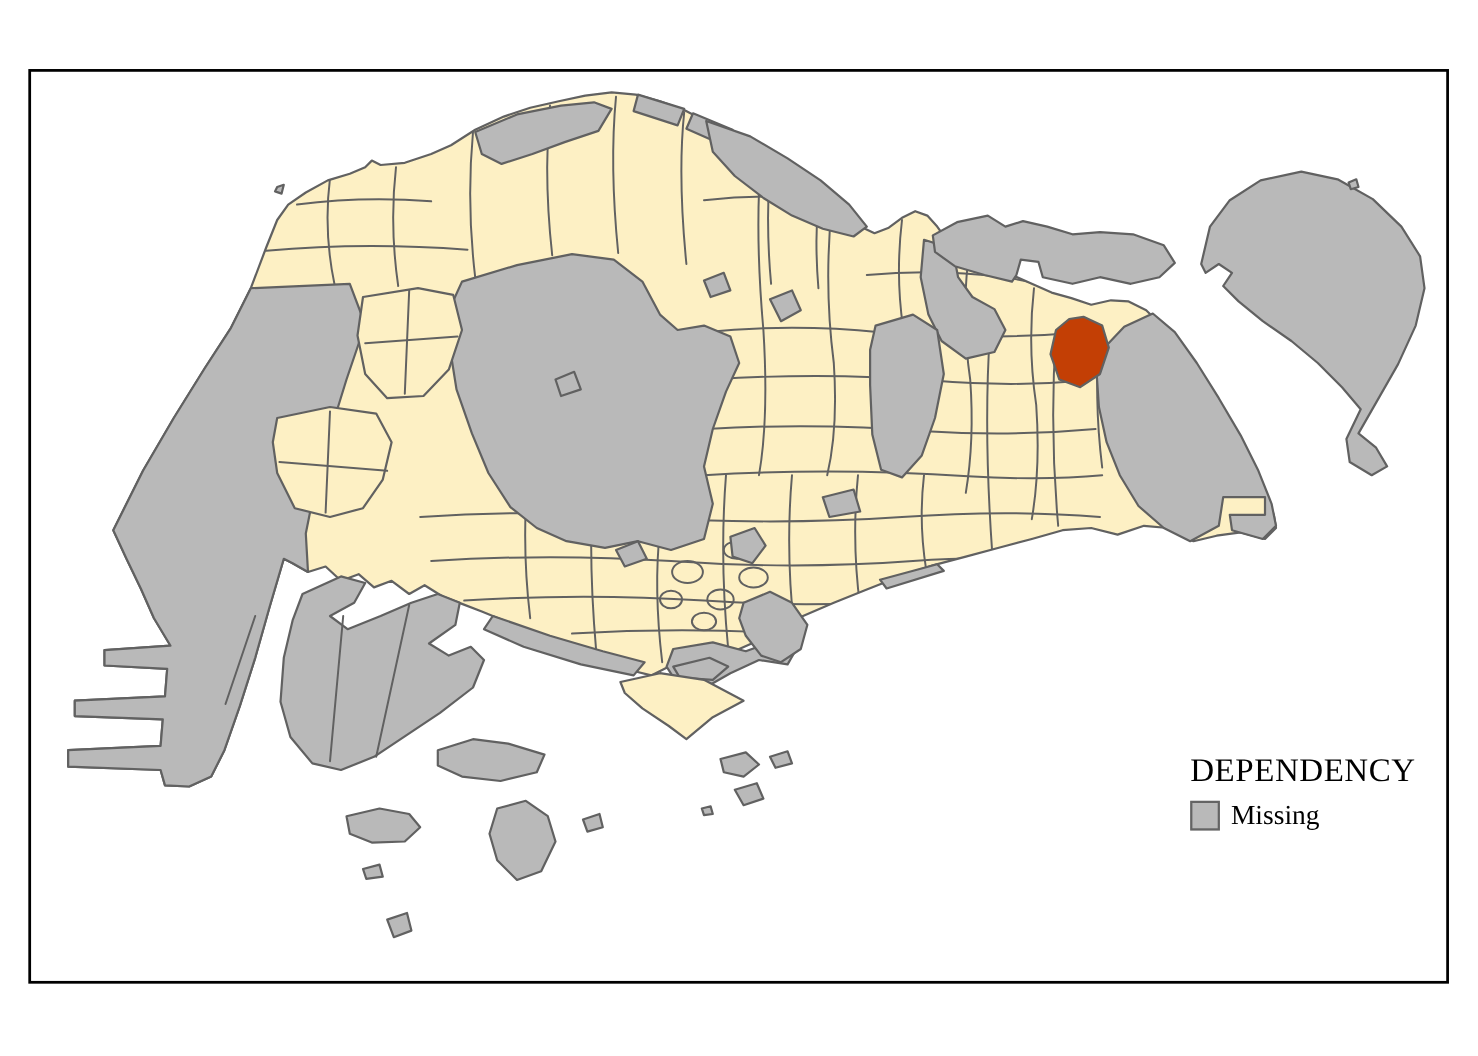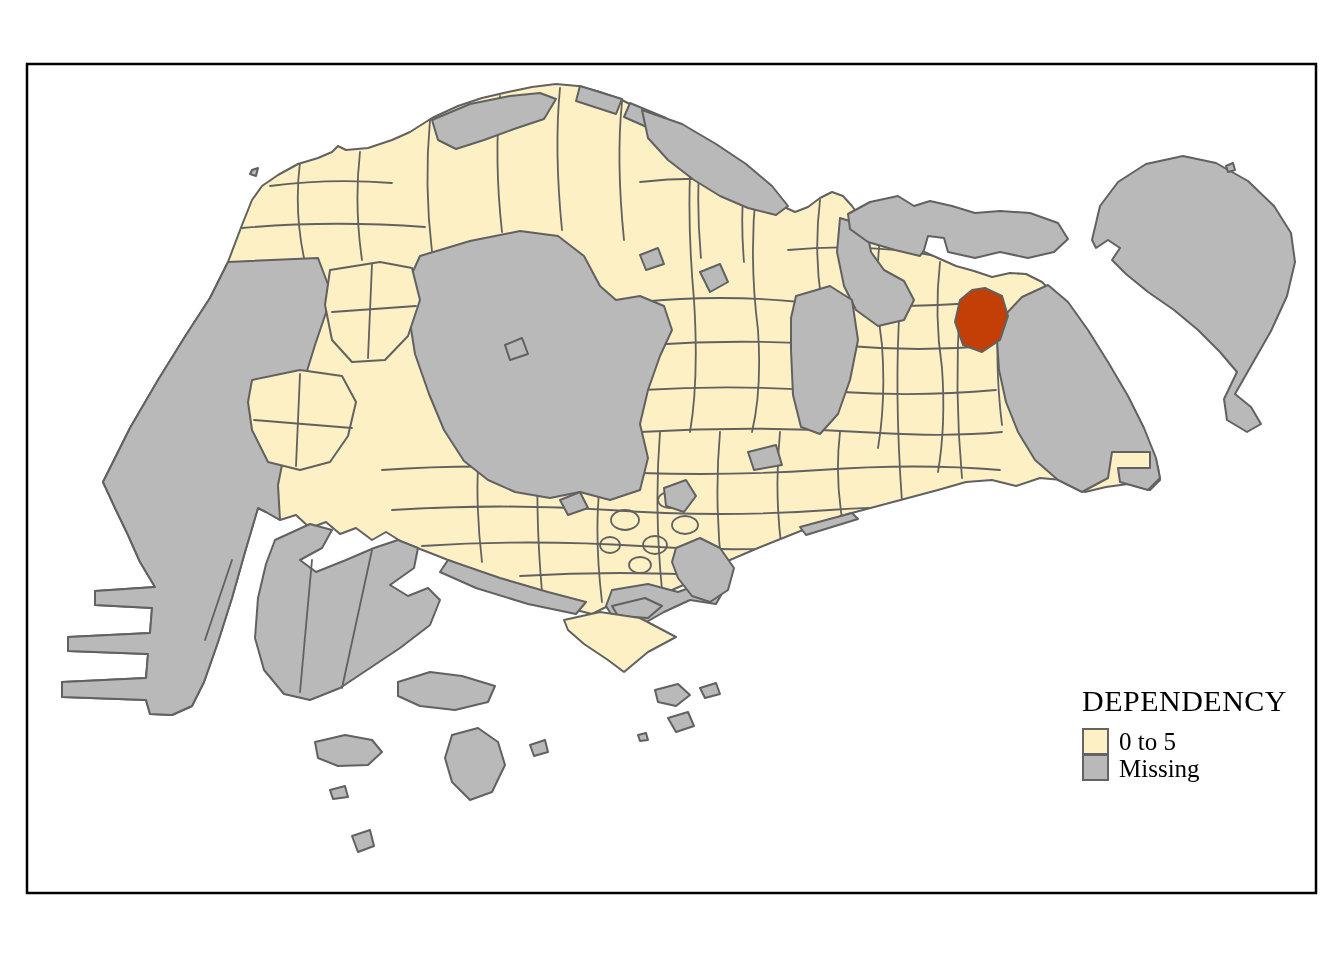--- a/index.html
+++ b/index.html
@@ -148,23 +148,19 @@
         <path d="M372,550 L342,688"></path>
     </g>
 
     <path class="f-band1 bordered" d="M564,620 L600,612 L640,618 L676,637 L648,652 L624,672 L608,660 L584,644 L568,630 Z"></path>
   </svg>
 
   <div class="legend">
     <div class="legend-title">DEPENDENCY</div>
     <div class="legend-rows">
       <div class="legend-row">
-        <div class="legend-swatch" style="background: rgb(253, 240, 196); border-color: rgb(100, 100, 100);"></div>
-        <div class="legend-label">0 to 5</div>
-      </div>
-      <div class="legend-row">
         <div class="legend-swatch" style="background: rgb(185, 185, 185); border-color: rgb(100, 100, 100);"></div>
         <div class="legend-label">Missing</div>
       </div>
     </div>
   </div>
 
 </div>
 
 </body></html>

